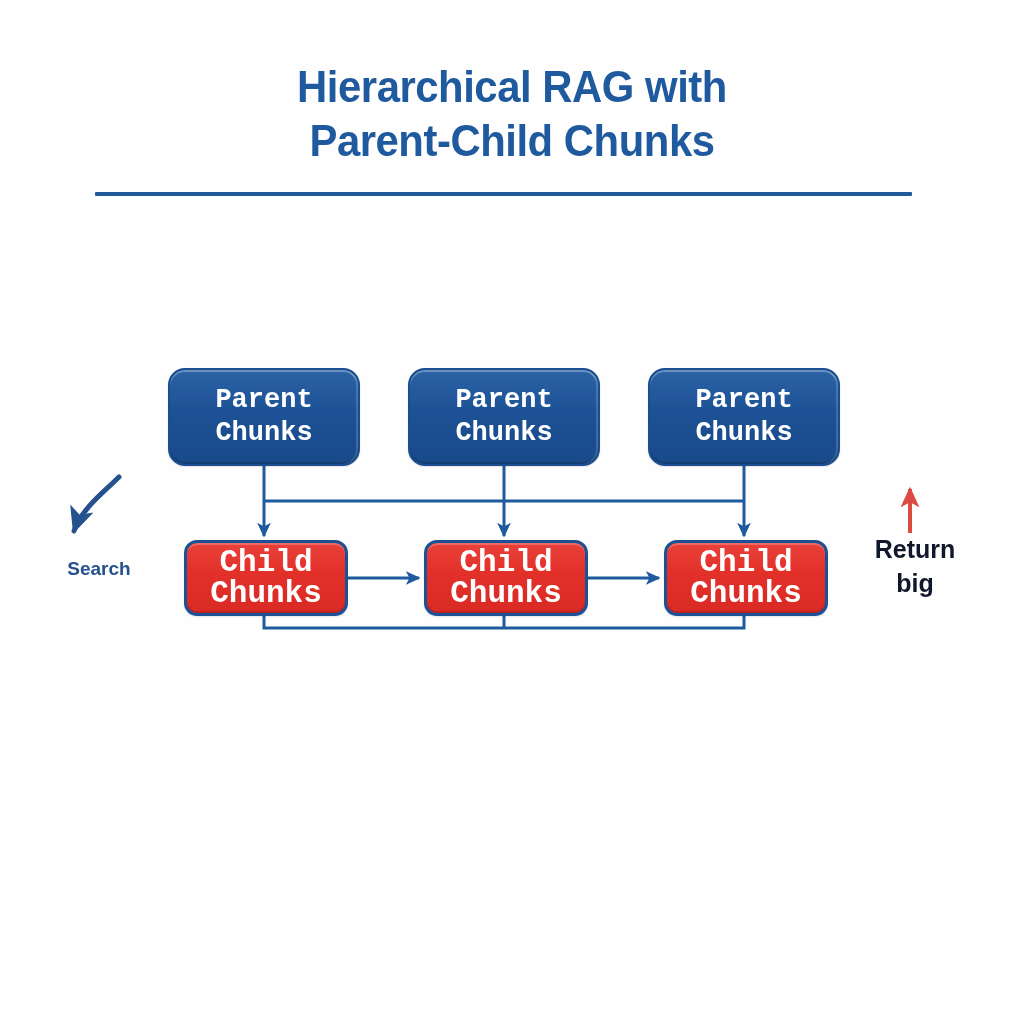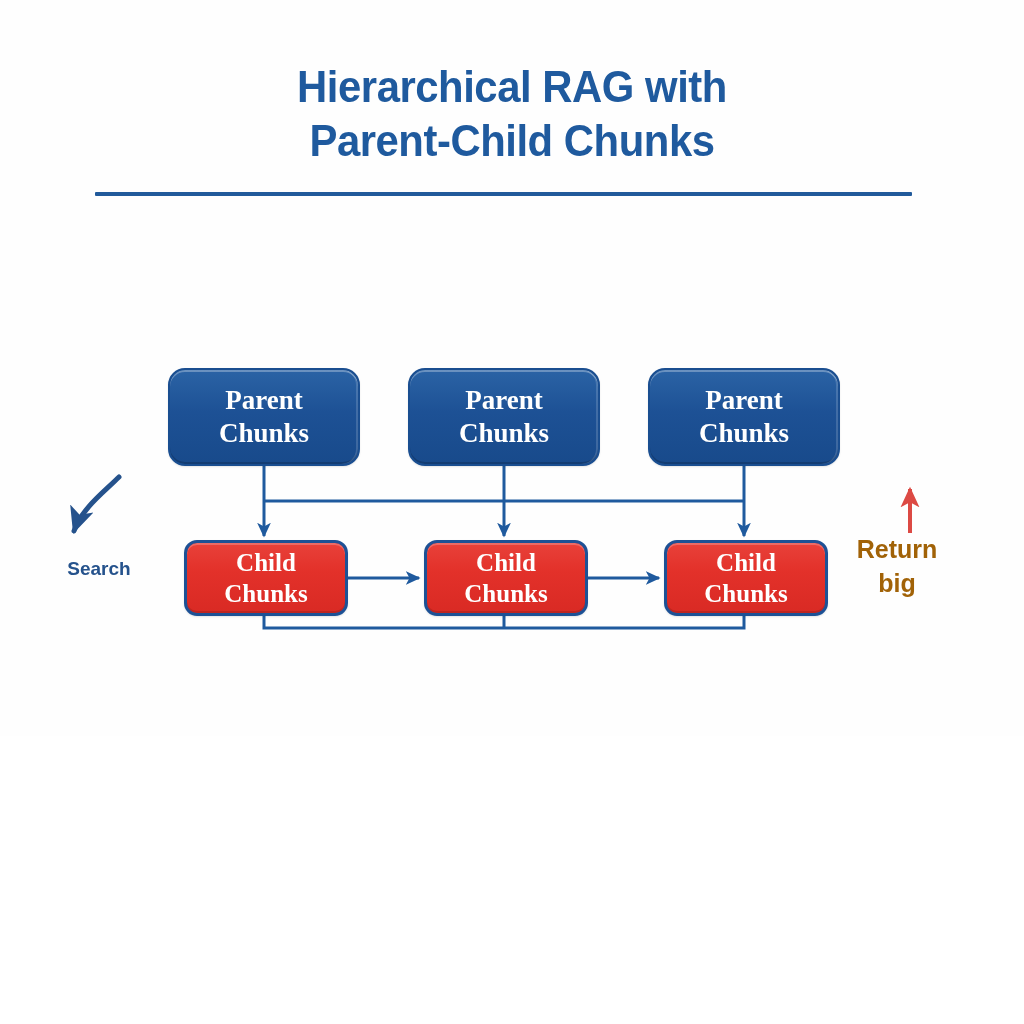--- a/index.html
+++ b/index.html
@@ -65,21 +65,21 @@
   
   .node {
     position: absolute;
     box-sizing: border-box;
     display: flex;
     flex-direction: column;
     align-items: center;
     justify-content: center;
     text-align: center;
     color: #ffffff;
-    font-family: Liberation Serif, serif;
+    font-family: Liberation Mono, monospace;
     font-weight: bold;
     user-select: none;
   }
   .node .ln {
     display: block;
     white-space: nowrap;
   }
 
   .node-parent {
     width: 192px;
@@ -97,21 +97,21 @@
 
   .node-child {
     width: 164px;
     height: 76px;
     border-radius: 13px;
     background: linear-gradient(180deg, #e8413a 0%, #e3312a 40%, #d92a24 100%);
     border: 3px solid #1d5195;
     box-shadow: inset 0 2px 0 rgba(255,255,255,0.22),
                 inset 0 -2px 0 rgba(0,0,0,0.12),
                 0 1px 2px rgba(0,0,0,0.10);
-    font-size: 25px;
+    font-size: 31px;
     line-height: 31px;
   }
 
   
   .annot {
     position: absolute;
     text-align: center;
     font-family: "Liberation Sans", sans-serif;
     font-weight: bold;
     user-select: none;
@@ -120,24 +120,24 @@
 
   .annot-search {
     left: 19px;
     top: 552px;
     width: 160px;
     color: #25528C;
     font-size: 19px;
     line-height: 34px;
   }
   .annot-return {
-    left: 822px;
+    left: 840px;
     top: 532px;
     width: 150px;
-    color: #a16207;
+    color: #0f172a;
     font-size: 25px;
     line-height: 34px;
   }
 </style>
 </head>
 <body>
 
 <div id="canvas">
 
   <div class="title-block">

